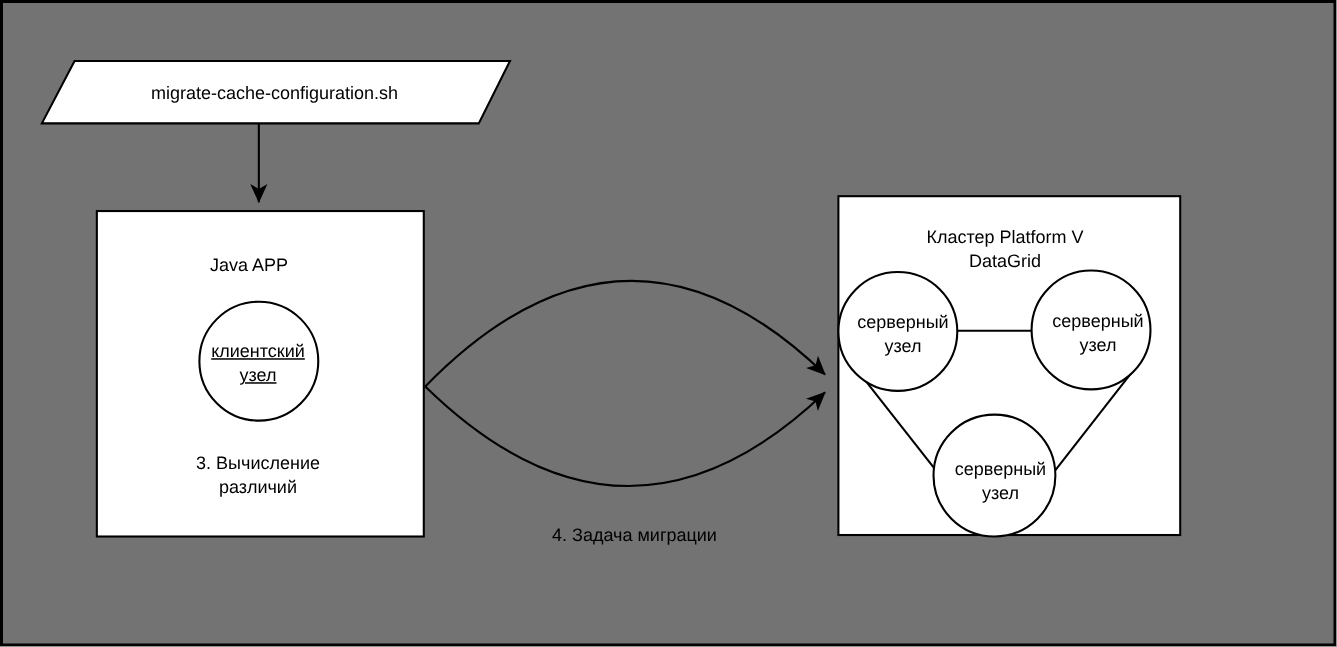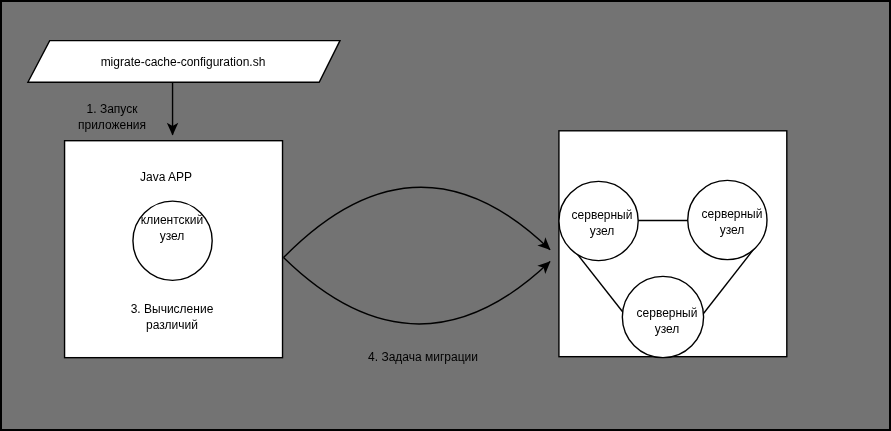--- a/index.html
+++ b/index.html
@@ -63,34 +63,34 @@
     <line x1="575" y1="250" x2="630" y2="320" stroke="#000000" stroke-width="1.4"></line>
     <line x1="757" y1="249" x2="700" y2="322" stroke="#000000" stroke-width="1.4"></line>
 
     <circle cx="600" cy="221" r="40" fill="#ffffff" stroke="#000000" stroke-width="1.4"></circle>
     <circle cx="730" cy="220" r="40" fill="#ffffff" stroke="#000000" stroke-width="1.4"></circle>
     <circle cx="665" cy="318" r="41" fill="#ffffff" stroke="#000000" stroke-width="1.4"></circle>
   </svg>
 
   <div class="label" style="left:181px; top:60px;">migrate-cache-configuration.sh</div>
 
-  <div class="label" style="left:110px; top:115px;">1. Запуск
-приложения</div>
 
   <div class="label" style="left:164px; top:175px;">Java APP</div>
 
-  <div class="label" style="left:170px; top:226px;">клиентский
+  <div class="label" style="left:170px; top:240px;text-decoration:underline;">клиентский
 узел</div>
 
   <div class="label" style="left:170px; top:315px;">3. Вычисление
 различий</div>
 
 
   <div class="label" style="left:421px; top:355px;">4. Задача миграции</div>
 
+  <div class="label" style="left:668px; top:164px;">Кластер Platform V
+DataGrid</div>
 
   <div class="label" style="left:600px; top:221px;">серверный
 узел</div>
 
   <div class="label" style="left:730px; top:220px;">серверный
 узел</div>
 
   <div class="label" style="left:665px; top:319px;">серверный
 узел</div>
 

